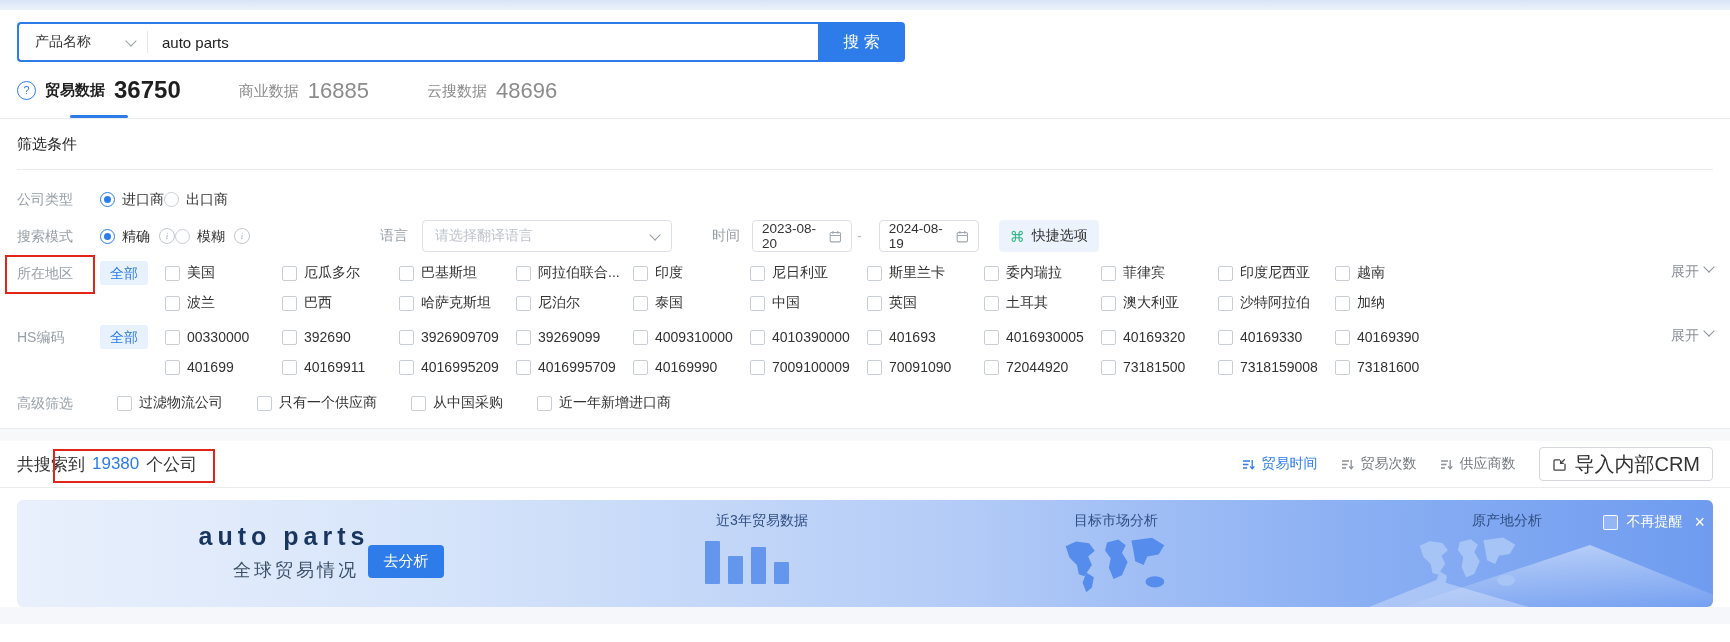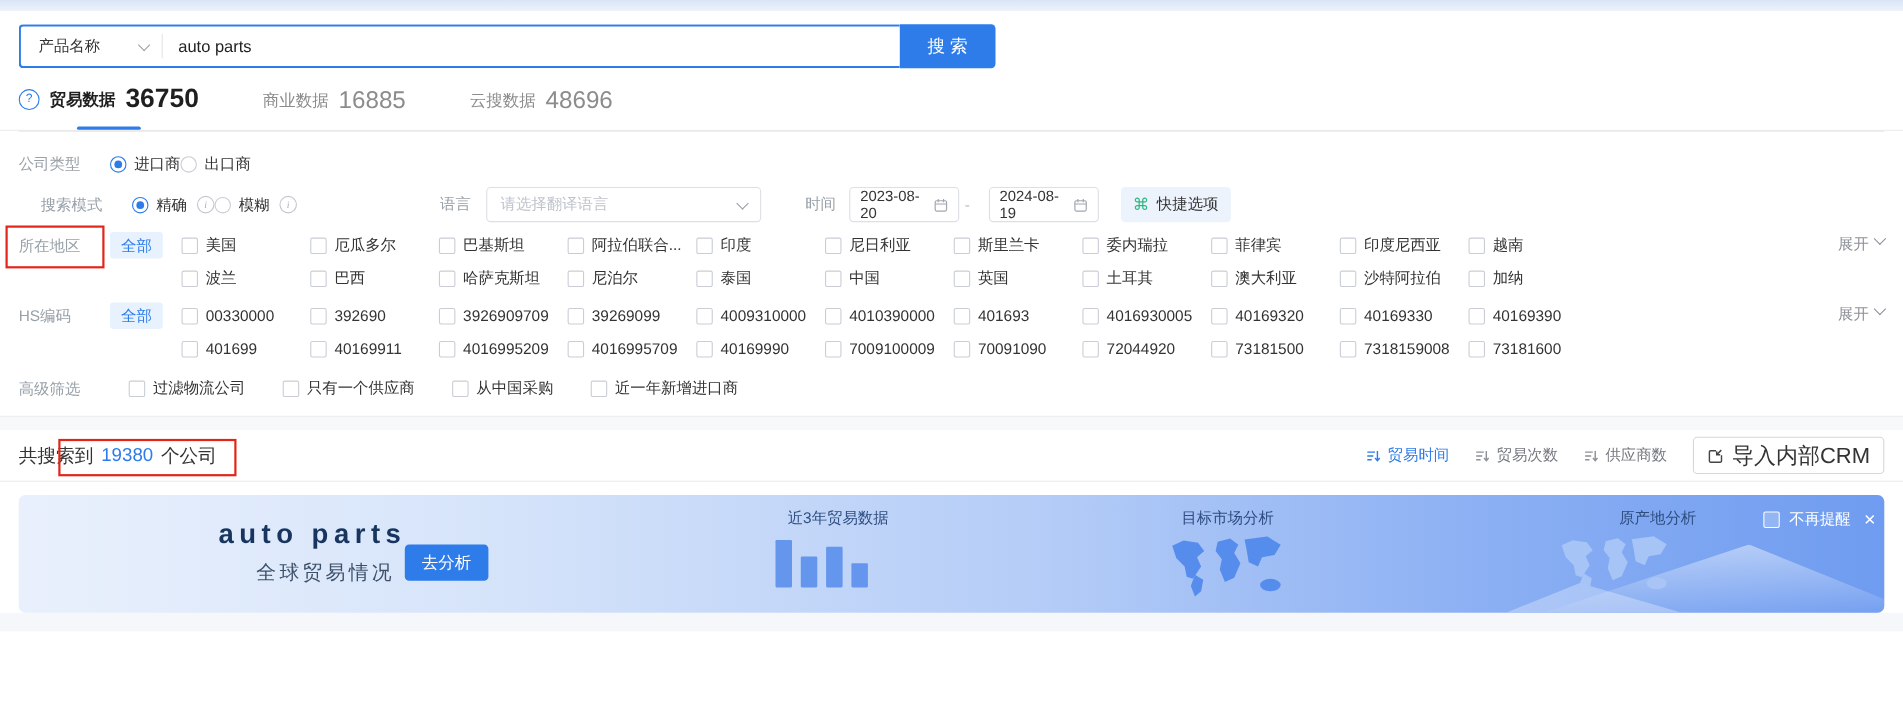--- a/index.html
+++ b/index.html
@@ -36,21 +36,21 @@
   .qicon{width:17px;height:17px;border:1.5px solid #2d7cea;border-radius:50%;color:#2d7cea;
     font-size:11px;font-weight:normal;display:flex;align-items:center;justify-content:center;flex:none;}
 
   
   .panel{border-top:1px solid #ececec;padding:0 17px 10px;border-bottom:1px solid #ececec;}
   .panel-title{font-size:15px;color:#262626;padding:16px 0 15px;}
   .panel-hr{height:1px;background:#ececec;}
   .f-row{display:flex;align-items:flex-start;position:relative;}
   .f-label{width:83px;flex:none;color:#98a0a8;font-size:14px;line-height:30px;}
   .row-company{padding-top:14px;}
-  .row-mode{margin-top:6px;align-items:center;margin-left:20px;}
+  .row-mode{margin-top:6px;align-items:center;}
   .row-region,.row-hs{margin-top:6px;}
   .row-hs{margin-top:4px;}
   .row-adv{margin-top:6px;}
 
   .radio-group{display:flex;align-items:center;line-height:30px;}
   .radio{display:flex;align-items:center;gap:7px;font-size:14px;color:#333;cursor:pointer;}
   .rdot{width:15px;height:15px;border-radius:50%;border:1px solid #c9ced6;background:#fff;
     box-sizing:border-box;position:relative;flex:none;}
   .rdot.sel{border-color:#2d7cea;}
   .rdot.sel::after{content:"";position:absolute;left:3px;top:3px;width:7px;height:7px;
@@ -163,20 +163,21 @@
     <span>商业数据</span>
     <span class="count">16885</span>
   </div>
   <div class="tab">
     <span>云搜数据</span>
     <span class="count">48696</span>
   </div>
 </div>
 
 <div class="panel">
+  <div class="panel-title">筛选条件</div>
   <div class="panel-hr"></div>
 
   <div class="f-row row-company">
     <div class="f-label">公司类型</div>
     <div class="radio-group">
       <label class="radio">
         <span class="rdot sel"></span>
         <span>进口商</span>
       </label>
       <label class="radio">

